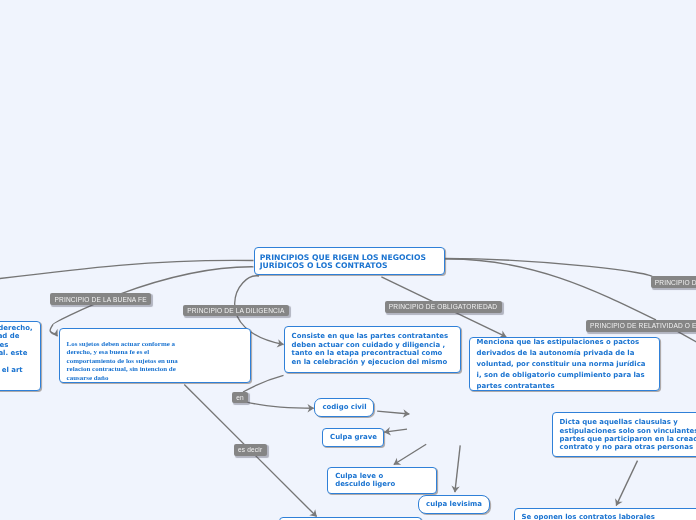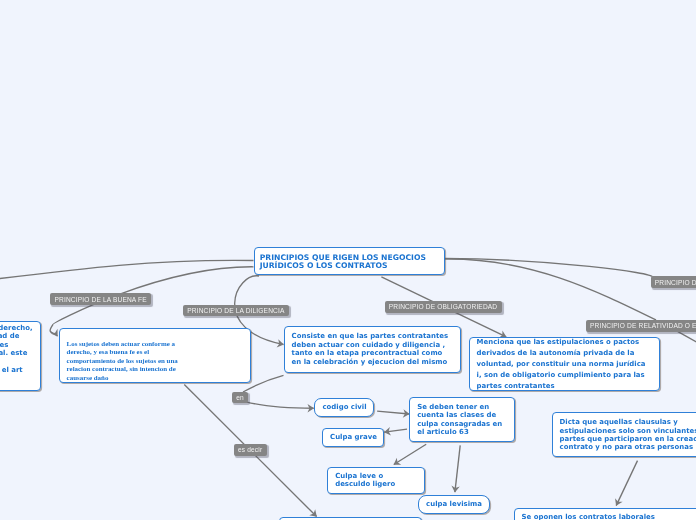--- a/index.html
+++ b/index.html
@@ -96,28 +96,22 @@
 </div>
 
 <div class="node" style="left:314.4px;top:397.7px;width:59.4px;height:19.7px;border-radius:7px;">
   <span>codigo civil</span>
 </div>
 
 <div class="node" style="left:322px;top:428.3px;width:61.7px;height:18.6px;">
   <span>Culpa grave</span>
 </div>
 
-<div class="node" style="left:409.1px;top:397.3px;width:105.8px;height:44.6px;">
-  <span>Se deben tener en
-cuenta las clases de
-culpa consagradas en
-el articulo 63</span>
-</div>
 
-<div class="node" style="left:327.1px;top:466.5px;width:98px;height:27.5px;align-items:center;">
+<div class="node" style="left:327.1px;top:466.5px;width:110px;height:27.5px;align-items:center;">
   <span>Culpa leve o
 desculdo ligero</span>
 </div>
 
 <div class="node" style="left:418px;top:494.8px;width:71.6px;height:19.1px;border-radius:8px;">
   <span>culpa levisima</span>
 </div>
 
 <div class="node" style="left:513.5px;top:507.7px;width:205px;height:19.4px;">
   <span>Se oponen los contratos laborales</span>

